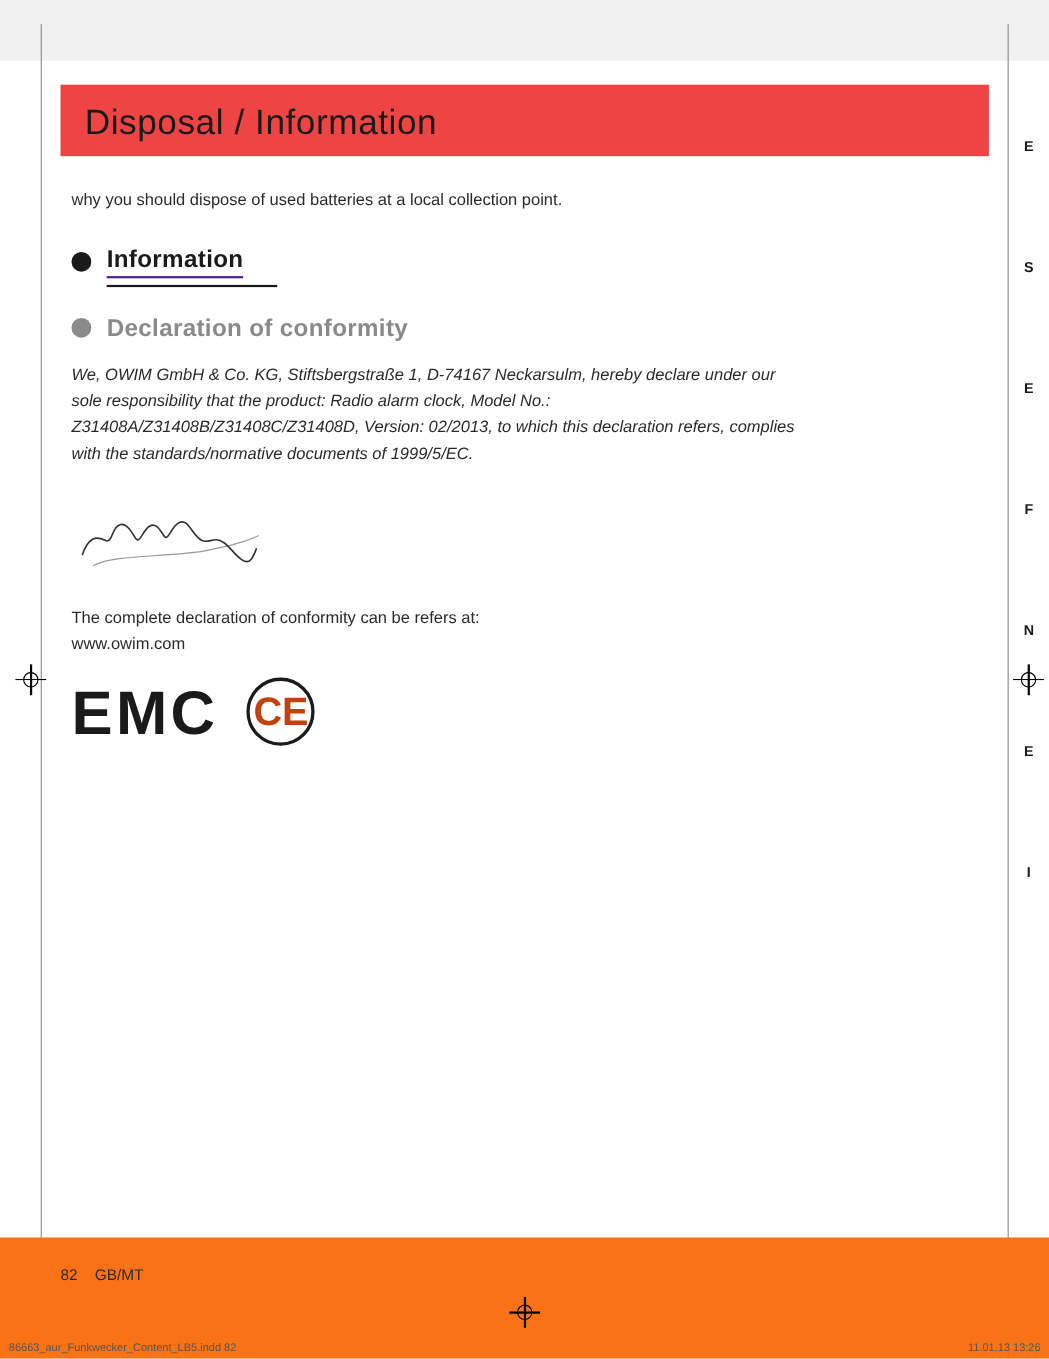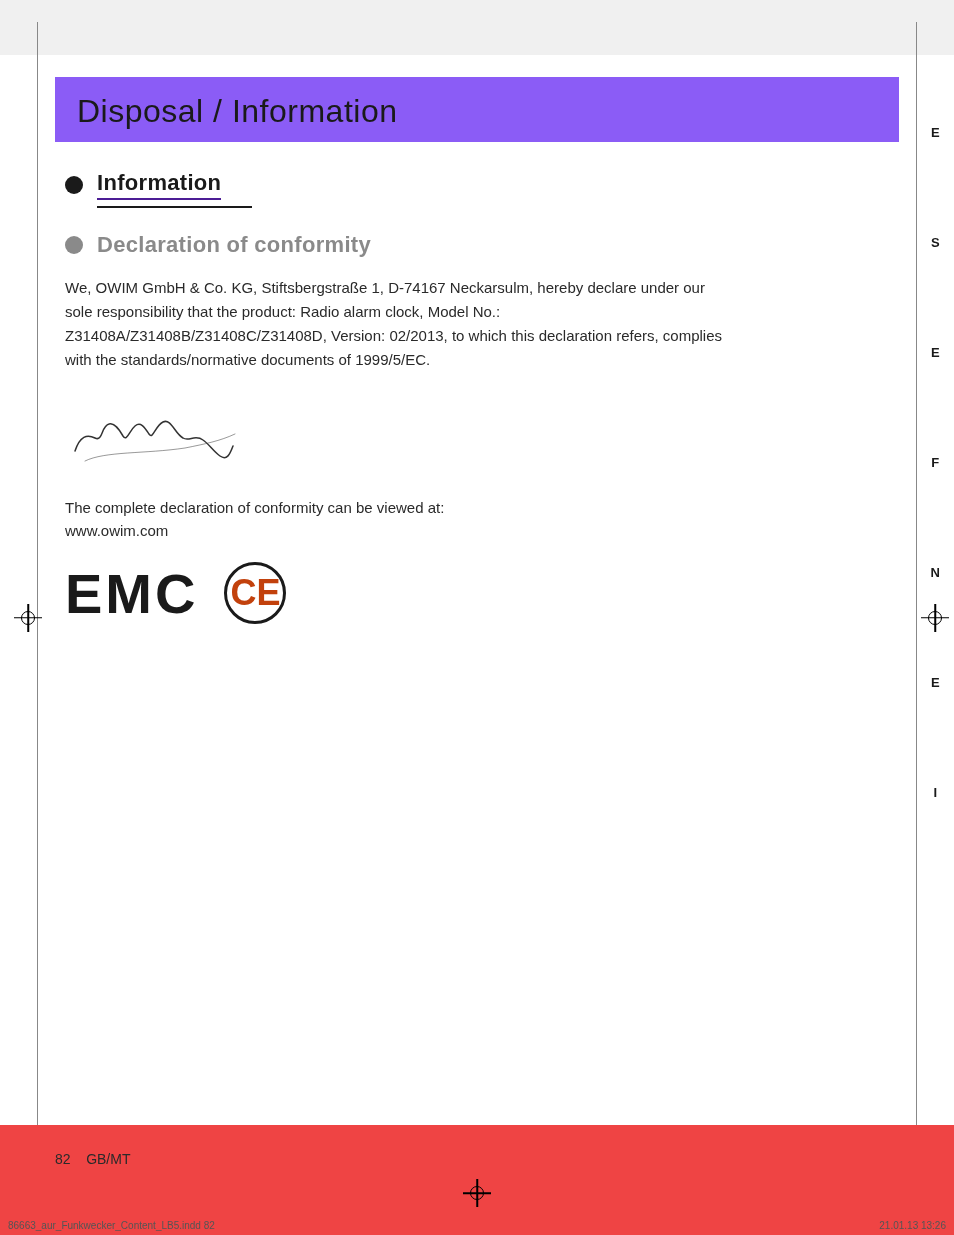--- a/index.html
+++ b/index.html
@@ -88,21 +88,21 @@
     .main-content {
       position: absolute;
       top: 55px;
       left: 55px;
       right: 55px;
       bottom: 140px;
     }
 
     
     .page-header-box {
-      background: #8b5cf6;
+      background: #ef4444;
       padding: 16px 22px 12px 22px;
       margin-bottom: 28px;
     }
 
     .page-header-title {
       font-size: 32px;
       font-weight: 300;
       color: #1a1a1a;
       letter-spacing: 0.5px;
     }
@@ -163,20 +163,21 @@
     }
 
     
     .declaration-text {
       font-size: 15px;
       line-height: 1.6;
       color: #2a2a2a;
       max-width: 660px;
       margin-left: 10px;
       margin-top: 18px;
+      font-style: italic;
     }
 
     
     .signature-area {
       margin-left: 10px;
       margin-top: 24px;
       margin-bottom: 10px;
     }
 
     .signature-svg {
@@ -239,21 +240,21 @@
       writing-mode: horizontal-tb;
     }
 
     
     .bottom-footer {
       position: absolute;
       bottom: 0;
       left: 0;
       right: 0;
       height: 110px;
-      background: #ef4444;
+      background: #f97316;
     }
 
     .footer-page-number {
       position: absolute;
       bottom: 68px;
       left: 55px;
       font-size: 14px;
       color: #2a2a2a;
     }
 
@@ -367,20 +368,21 @@
   <div class="circle"></div>
 </div>
 
 <div class="page-outer">
   <div class="main-content">
 
     <div class="page-header-box">
       <h1 class="page-header-title">Disposal / Information</h1>
     </div>
 
+    <p class="body-text">why you should dispose of used batteries at a local collection point.</p>
 
     <div class="section-heading">
       <div class="bullet-black"></div>
       <span class="heading-text-bold heading-underline">Information</span>
     </div>
     <div class="info-underline"></div>
 
     <div class="section-heading" style="margin-top: 10px;">
       <div class="bullet-gray"></div>
       <span class="heading-text-gray">Declaration of conformity</span>
@@ -389,21 +391,21 @@
     <p class="declaration-text">We, OWIM GmbH &amp; Co. KG, Stiftsbergstraße 1, D-74167 Neckarsulm, hereby declare under our sole responsibility that the product: Radio alarm clock, Model No.: Z31408A/Z31408B/Z31408C/Z31408D, Version: 02/2013, to which this declaration refers, complies with the standards/normative documents of 1999/5/EC.</p>
 
     <div class="signature-area">
       <svg class="signature-svg" viewBox="0 0 200 80">
         <path d="M 10 55 C 15 40, 22 38, 30 42 C 38 46, 36 30, 44 28 C 50 26, 55 35, 58 40 C 62 46, 64 35, 70 30 C 76 25, 80 32, 84 38 C 88 44, 90 30, 98 26 C 106 22, 110 38, 118 42 C 124 46, 130 38, 138 44 C 144 48, 148 55, 155 60 C 162 65, 165 58, 168 50" fill="none" stroke="#333" stroke-width="1.5" stroke-linecap="round"></path>
         <path d="M 20 65 C 40 55, 80 58, 120 52 C 140 48, 155 45, 170 38" fill="none" stroke="#333" stroke-width="1" stroke-linecap="round" opacity="0.5"></path>
       </svg>
     </div>
 
     <p class="url-text">
-      <span>The complete declaration of conformity can be viewed at:</span><br>
+      <span>The complete declaration of conformity can be refers at:</span><br>
       <span>www.owim.com</span>
     </p>
 
     <div class="emc-logo">
       <span class="emc-text">EMC</span>
       <span class="ce-mark" style="font-family: Arial, sans-serif; font-style: normal; border: 3px solid rgb(26, 26, 26); border-radius: 50%; width: 62px; height: 62px; display: flex; align-items: center; justify-content: center; font-size: 36px; font-weight: 700;">CE</span>
     </div>
 
   </div>
 
@@ -425,13 +427,13 @@
 
     <div class="bottom-crosshair crosshair">
       <div class="circle"></div>
     </div>
   </div>
 
 </div>
 
 <div class="file-info" style="position:absolute; bottom:4px; left:8px; font-size:10px; color:#555; font-family: Liberation Sans, sans-serif;">86663_aur_Funkwecker_Content_LB5.indd   82</div>
 
-<div class="date-info" style="position:absolute; bottom:4px; right:8px; font-size:10px; color:#555; font-family: Arial, sans-serif;">21.01.13   13:26</div>
+<div class="date-info" style="position:absolute; bottom:4px; right:8px; font-size:10px; color:#555; font-family: Arial, sans-serif;">11.01.13   13:26</div>
 
 </body></html>

